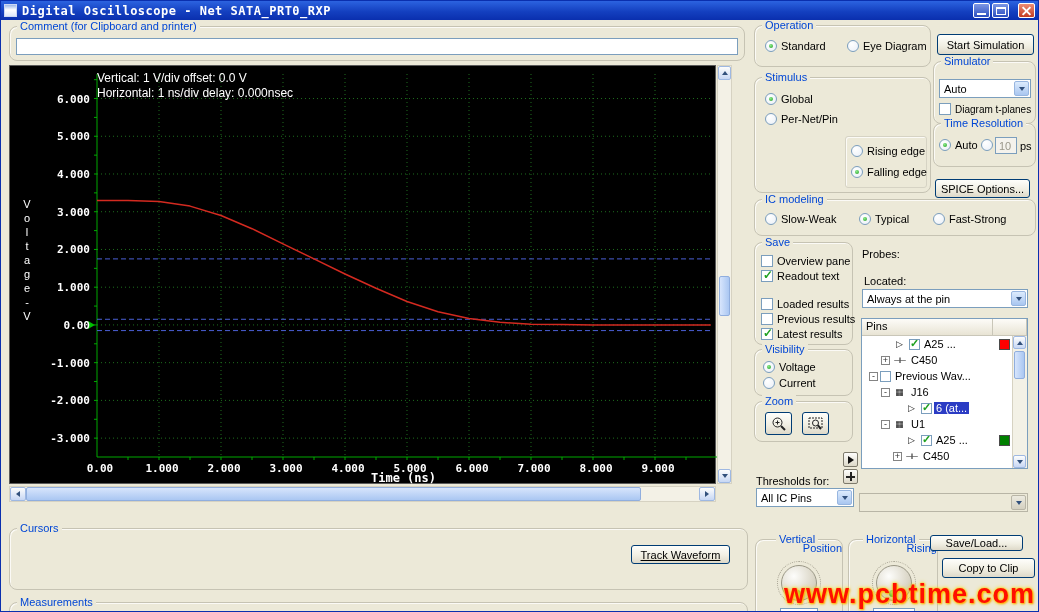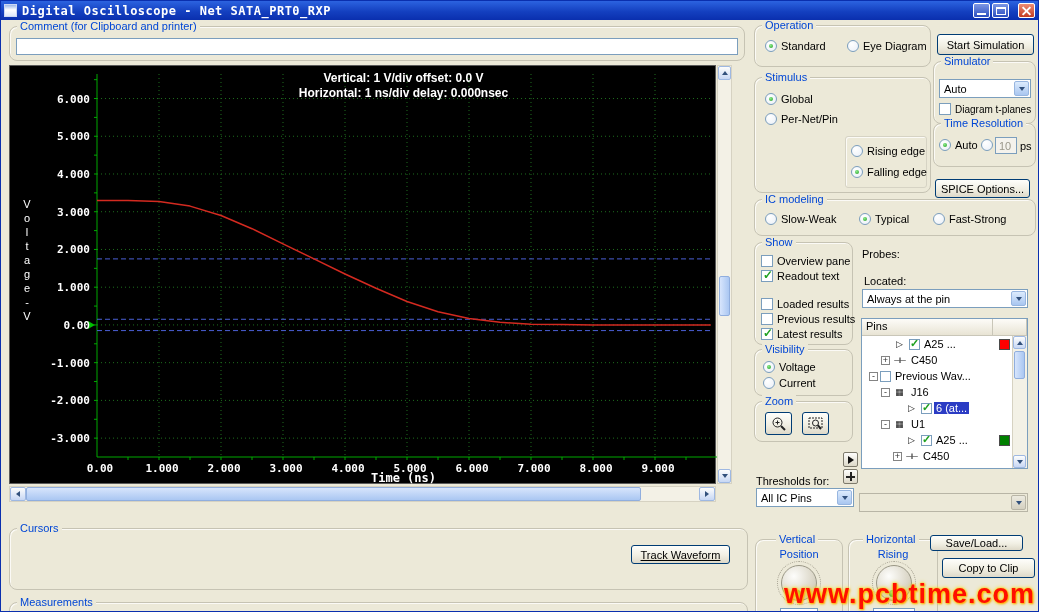--- a/index.html
+++ b/index.html
@@ -31,21 +31,21 @@
   .combo.disabled{background:#ece9d8;border-color:#b8b5a6}
   .combo.disabled .cbtn{background:linear-gradient(180deg,#eceae0,#d4d0c0);border-color:#b8b5a6}
   .tri-down{width:0;height:0;border-left:3px solid transparent;border-right:3px solid transparent;border-top:4px solid #31507c}
   .tri-up{width:0;height:0;border-left:3px solid transparent;border-right:3px solid transparent;border-bottom:4px solid #31507c}
   .tri-left{width:0;height:0;border-top:3px solid transparent;border-bottom:3px solid transparent;border-right:4px solid #31507c}
   .tri-right{width:0;height:0;border-top:3px solid transparent;border-bottom:3px solid transparent;border-left:4px solid #31507c}
   .tbox{position:absolute;background:#fff;border:1px solid #7b9ebd;font-size:11px;padding:0 3px;font-family:"Liberation Sans",sans-serif}
   
   .scope{position:absolute;left:8px;top:64px;width:707px;height:419px;background:#000;border:1px solid #5a5a5a}
   .scope svg{position:absolute;left:0;top:0}
-  .readout{position:absolute;left:87px;width:613px;text-align:center;color:#fff;font-weight:bold;font-size:12px}
+  .readout{position:absolute;left:87px;width:613px;text-align:left;color:#fff;font-weight:normal;font-size:12px}
   .ylabel{position:absolute;left:11px;top:132px;color:#fff;font-size:11px;writing-mode:vertical-rl;text-orientation:upright;letter-spacing:2px}
   .xlabel{position:absolute;left:87px;width:613px;top:405px;text-align:center;color:#fff;font-weight:bold;font-size:12px;font-family:"DejaVu Sans Mono",monospace}
   text.tick{fill:#fff;font-family:"DejaVu Sans Mono",monospace;font-size:11px;font-weight:bold}
   line.grid{stroke:#1e6e1e;stroke-width:1;stroke-dasharray:1 3}
   line.axis{stroke:#00a800;stroke-width:1}
   line.thresh{stroke:#4a5fd4;stroke-width:1;stroke-dasharray:5 3}
   
   .hscroll{position:absolute;left:8px;top:485px;width:707px;height:16px;background:#f3f1e6;border:1px solid #d6d2c2;display:flex;align-items:stretch}
   .vscroll{position:absolute;left:716px;top:64px;width:15px;height:419px;background:#f3f1e6;border:1px solid #d6d2c2}
   .sbbtn{background:linear-gradient(180deg,#fdfdfc,#c7d7f4);border:1px solid #9eb8e2;border-radius:2px;display:flex;align-items:center;justify-content:center;flex:0 0 auto}
@@ -66,21 +66,21 @@
   .tchk{width:11px;height:11px}
   .tchk.on::after{font-size:11px;top:-3px;left:0}
   .tlab{padding:0 2px;white-space:nowrap;overflow:hidden}
   .tlab.sel{background:#2b3cc4;color:#fff}
   .tswatch{margin-left:auto;width:11px;height:11px;border:1px solid #4a4a4a;flex:0 0 auto}
   
   .knob{position:absolute;width:36px;height:36px;border-radius:50%;border:1px solid #9a9786;background:radial-gradient(circle at 35% 30%,#fdfdfb,#dedacc 55%,#c2beae)}
   .knob::before{content:"";position:absolute;inset:-5px;border:1px dotted #a6a292;border-radius:50%}
   .kdot{position:absolute;left:12px;bottom:3px;width:7px;height:7px;border-radius:50%;background:radial-gradient(circle at 35% 30%,#8cf08c,#0f8f0f)}
   .kval{position:absolute;background:#fff;border:1px solid #7b9ebd;font-size:10px;text-align:center;line-height:15px}
-  .gsub{position:absolute;top:8px;left:0;width:100%;text-align:center;color:#0046d5}
+  .gsub{position:absolute;top:2px;left:0;width:100%;text-align:right;color:#0046d5}
   
   .subbox{position:absolute;border:1px solid #d6d3c4;border-radius:3px;box-shadow:inset 1px 1px 0 #fbfaf6}
   .plainlabel{position:absolute;white-space:nowrap}
   .smallbtn{position:absolute;width:15px;height:15px;border:1px solid #7d7a6c;border-radius:2px;background:linear-gradient(180deg,#fdfdfb,#ddd9c9);display:flex;align-items:center;justify-content:center}
   .plus{position:relative;width:9px;height:9px}
   .plus::before{content:"";position:absolute;left:0;top:4px;width:9px;height:1.5px;background:#222}
   .plus::after{content:"";position:absolute;left:4px;top:0;width:1.5px;height:9px;background:#222}
   .tri-solid-right{width:0;height:0;border-top:4px solid transparent;border-bottom:4px solid transparent;border-left:6px solid #111}
   .watermark{position:absolute;right:3px;bottom:1px;font-size:27px;font-weight:bold;color:#ff0f00;letter-spacing:1px;text-shadow:0 0 4px #ffd700,0 0 2px #ffd700,1px 1px 2px #ff8c00;z-index:60}
   .underline{text-decoration:underline}
@@ -300,21 +300,21 @@
     <span class="radio on"></span>
     <span>Typical</span>
   </div>
   <div class="field" style="left:178px;top:13px">
     <span class="radio"></span>
     <span>Fast-Strong</span>
   </div>
 </div>
 
 <div class="group" style="left:753px;top:241px;width:99px;height:103px">
-  <span class="gtitle">Show</span>
+  <span class="gtitle">Save</span>
   <div class="field" style="left:6px;top:12px">
     <span class="check"></span>
     <span>Overview pane</span>
   </div>
   <div class="field" style="left:6px;top:27px">
     <span class="check on"></span>
     <span>Readout text</span>
   </div>
   <div class="field" style="left:6px;top:55px">
     <span class="check"></span>

